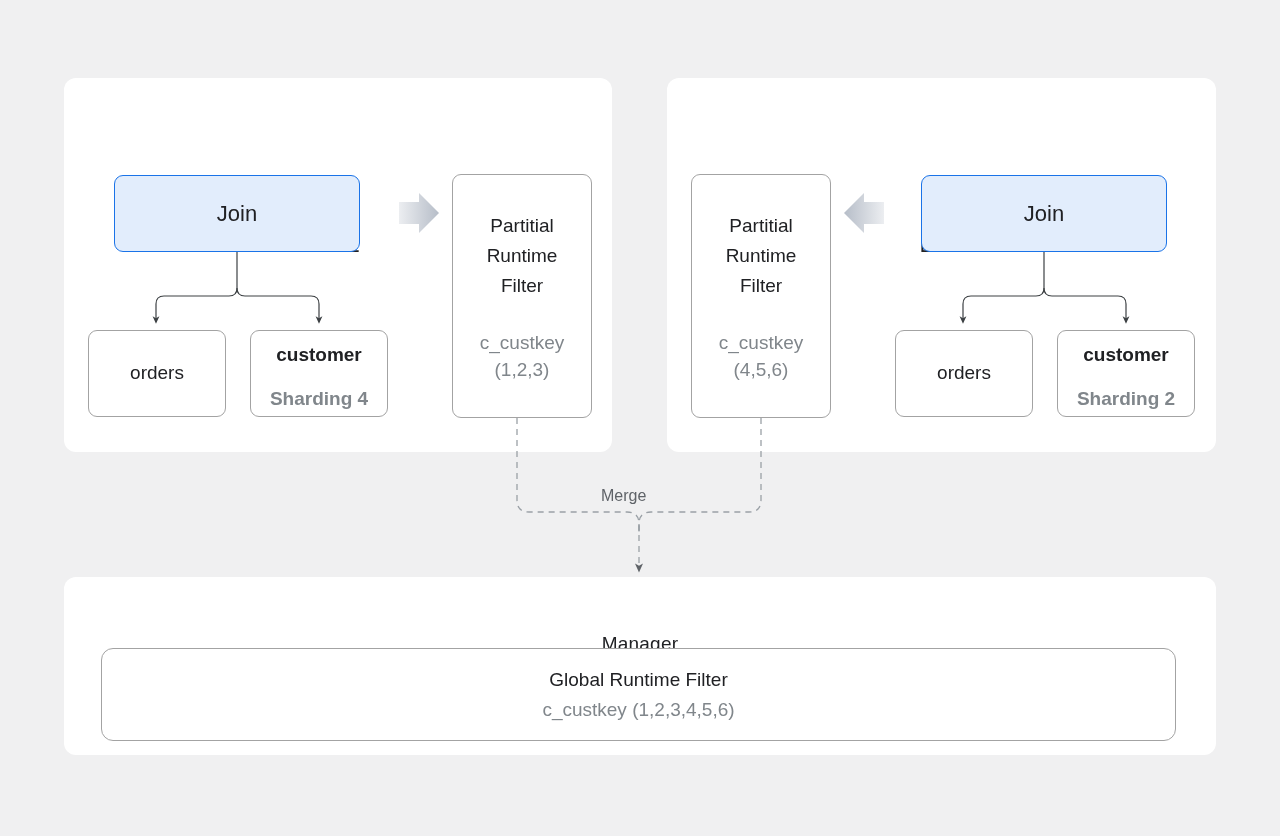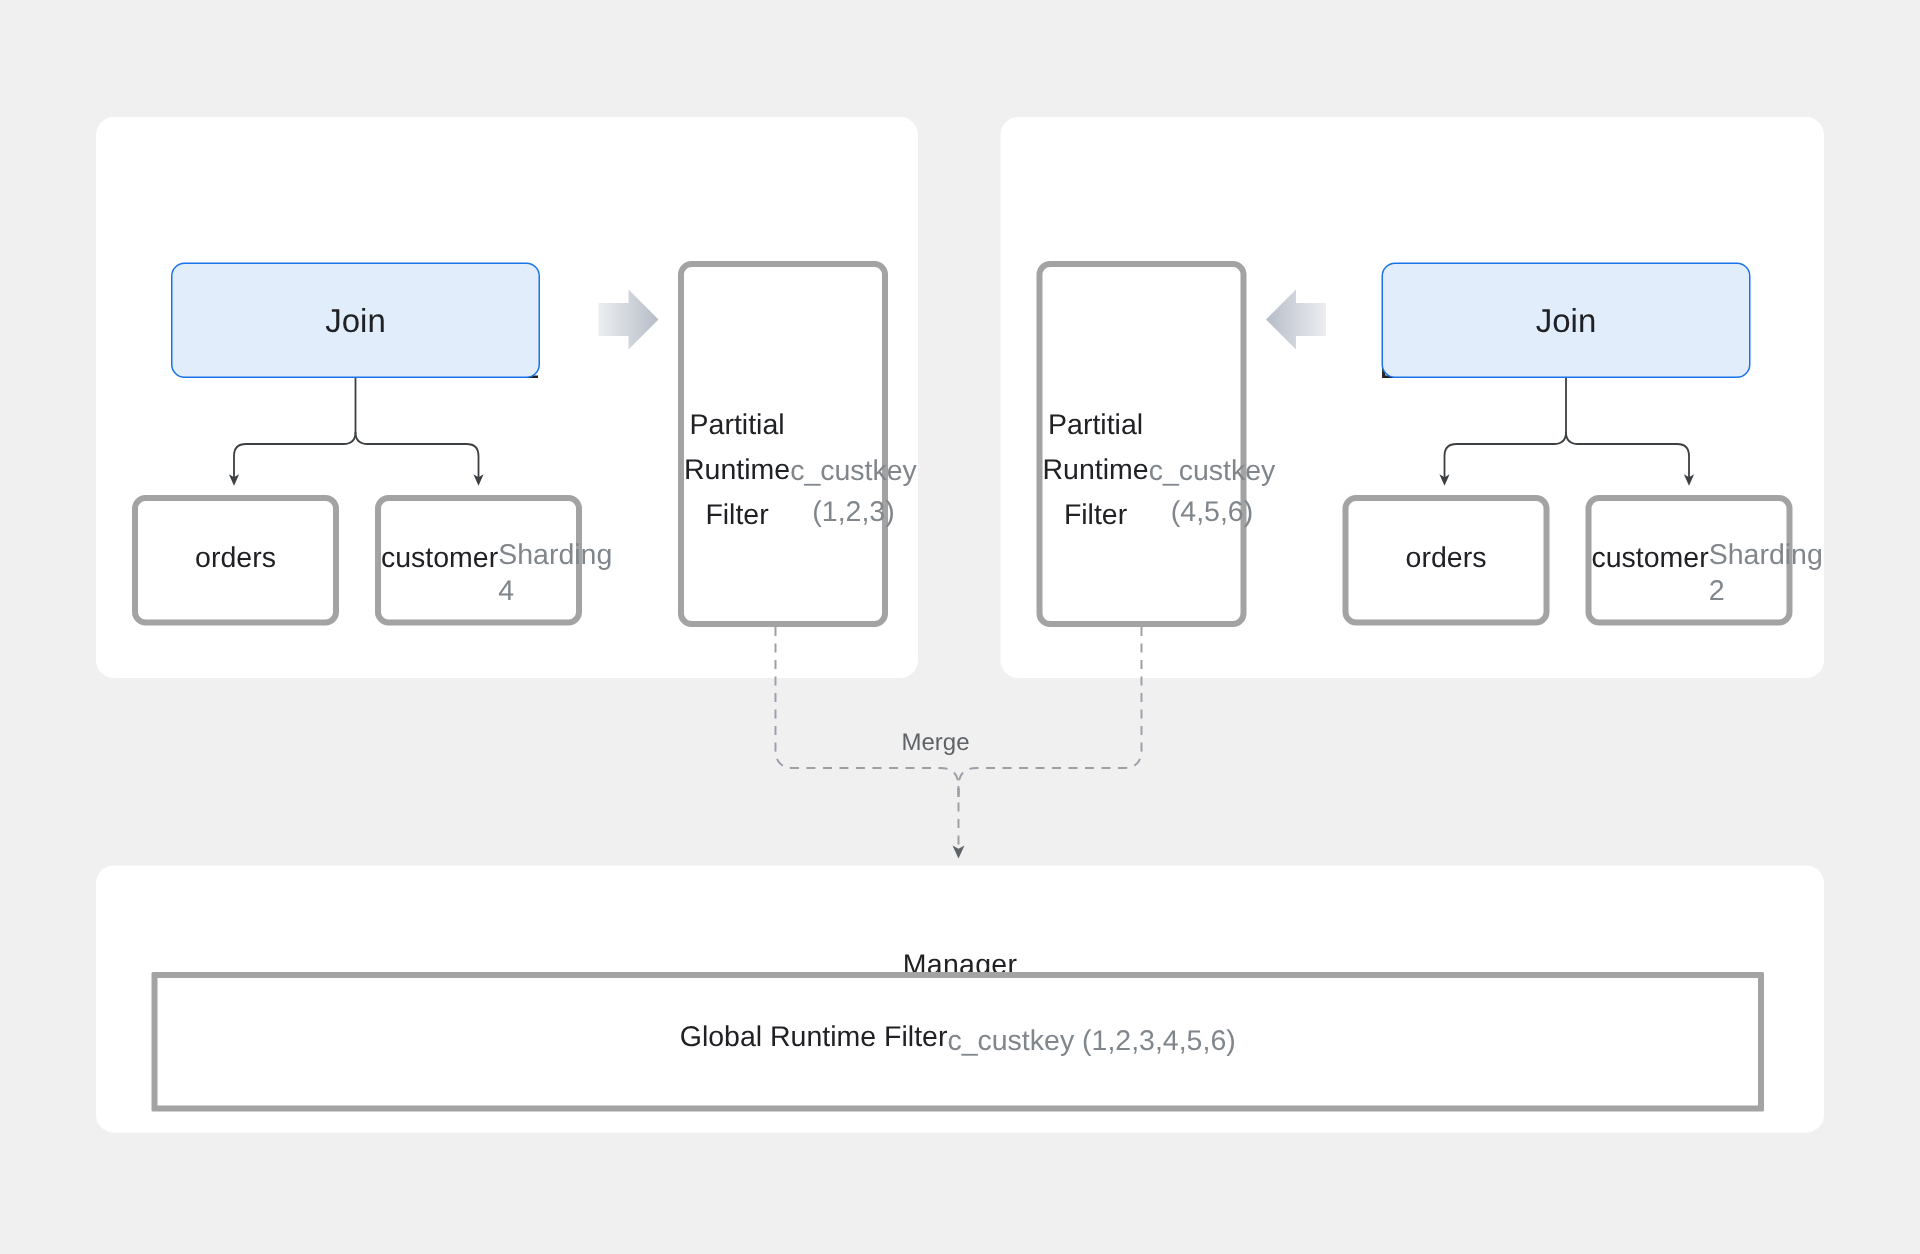--- a/index.html
+++ b/index.html
@@ -41,24 +41,24 @@
     margin-top: 36px;
   }
   #be1-title, #be2-title { top: 117px; }
   #manager-title { top: 20px; font-size: 19px; }
 
   
   .node {
     position: absolute;
     box-sizing: border-box;
     background: #ffffff;
-    border: 4px solid #a3a3a3;
+    border: 1px solid #a3a3a3;
     border-radius: 9px;
     display: flex;
-    flex-direction: row;
+    flex-direction: column;
     align-items: center;
     justify-content: center;
   }
   .node .primary {
     font-size: 19px;
     color: #202124;
     line-height: 1.25;
   }
   .node .secondary {
     font-size: 19px;
@@ -81,39 +81,39 @@
   }
   #be1-join { left: 114px; top: 175px; width: 246px; height: 77px; }
   #be2-join { left: 921px; top: 175px; width: 246px; height: 77px; }
 
   
   #be1-orders   { left: 88px;  top: 330px; width: 138px; height: 87px; }
   #be1-customer { left: 250px; top: 330px; width: 138px; height: 87px; }
   #be2-orders   { left: 895px; top: 330px; width: 138px; height: 87px; }
   #be2-customer { left: 1057px;top: 330px; width: 138px; height: 87px; }
   .leaf .primary { margin-bottom: 2px; }
-  .leaf.with-sub { justify-content: flex-start; padding-top: 0; }
+  .leaf.with-sub { justify-content: flex-start; padding-top: 12px; font-weight: bold; }
   .leaf.with-sub .secondary { margin-top: 18px; }
 
   
   .prf {
     padding: 36px 0 0 0;
     justify-content: flex-start;
   }
   #be1-prf { left: 452px; top: 174px; width: 140px; height: 244px; }
   #be2-prf { left: 691px; top: 174px; width: 140px; height: 244px; }
   .prf .lines { text-align: center; }
   .prf .lines div { font-size: 19px; color: #202124; line-height: 30px; }
   .prf .key { margin-top: 28px; text-align: center; }
   .prf .key div { font-size: 19px; color: #80868b; line-height: 27px; }
 
   
   #global-filter {
     left: 101px; top: 648px; width: 1075px; height: 93px;
-    border-radius: 1px;
+    border-radius: 12px;
   }
   #global-filter .primary { font-size: 19px; margin-bottom: 6px; }
   #global-filter .secondary { font-size: 19px; }
 
   
   #links {
     position: absolute;
     left: 0; top: 0;
     width: 1280px; height: 836px;
     pointer-events: none;

